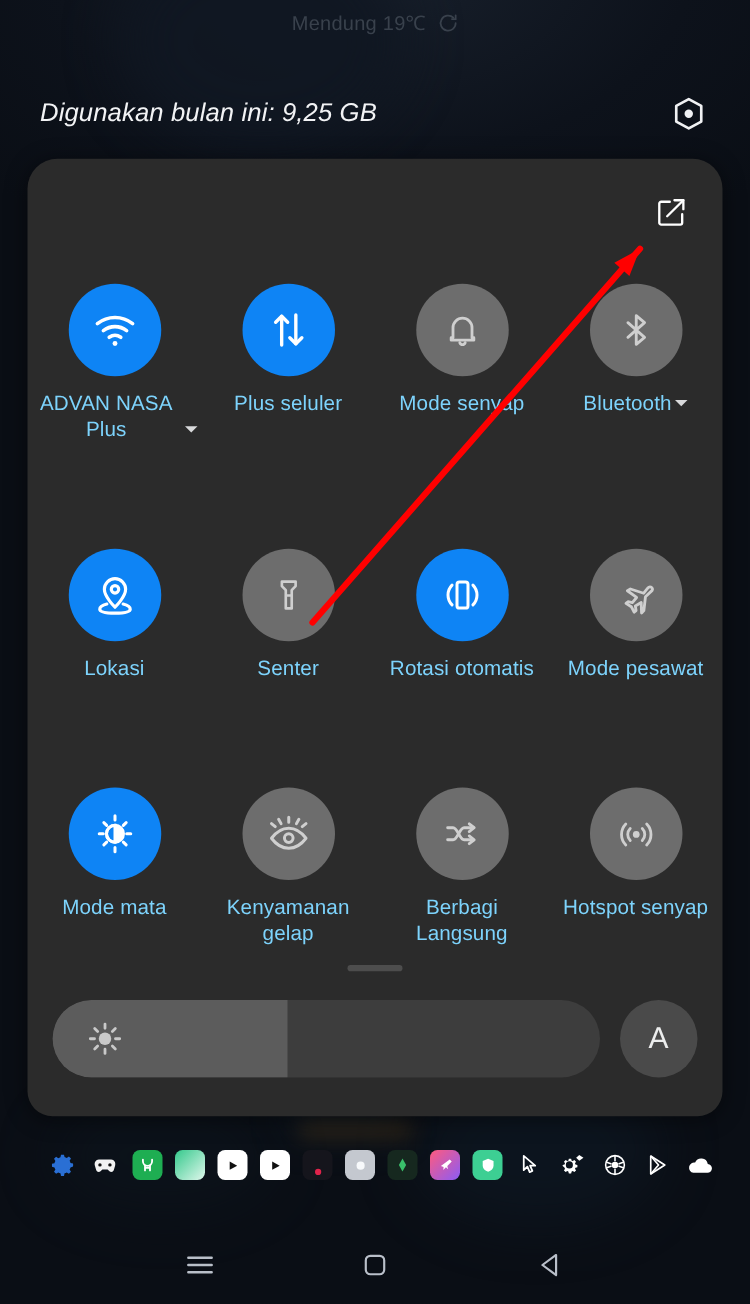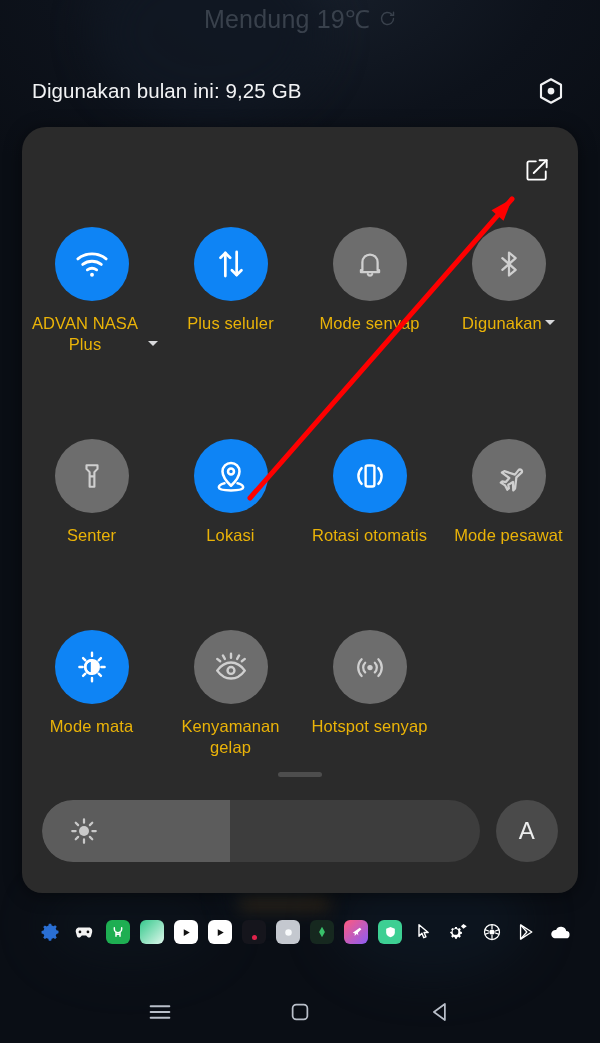--- a/index.html
+++ b/index.html
@@ -20,29 +20,30 @@
   .blob-a{left:95px;top:-55px;width:230px;height:175px;background:#101722;opacity:.95;}
   .blob-b{left:330px;top:860px;width:200px;height:120px;background:#0f1a26;opacity:.55;}
   .blob-c{left:40px;top:880px;width:180px;height:90px;background:#0e1720;opacity:.45;}
   .wall-strip{position:absolute;left:230px;top:870px;width:90px;height:40px;background:#12202c;opacity:.5;filter:blur(14px);}
   .wall-orange{position:absolute;left:240px;top:898px;width:90px;height:12px;background:#5a3a10;opacity:.45;filter:blur(8px);}
 
   
   .weather-row{
     position:absolute;left:0;top:0;width:600px;height:36px;
     display:flex;align-items:center;justify-content:center;gap:9px;
-    color:#39414c;font-size:25px;letter-spacing:.2px;
+    color:#39414c;font-size:16px;letter-spacing:.2px;
   }
   .refresh-ico{width:17px;height:17px;display:block;}
 
   
   .usage-row{
     position:absolute;left:0;top:66px;width:600px;height:50px;
     display:flex;align-items:center;justify-content:space-between;
     padding:0 32px;
+    font-style:italic;
   }
   .usage-text{color:#f2f3f5;font-size:20.5px;letter-spacing:.1px;}
   .gear-btn{width:34px;height:34px;display:flex;align-items:center;justify-content:center;}
 
   
   .qs-panel{
     position:absolute;left:22px;top:127px;width:556px;height:766px;
     background:#2b2b2b;
     border-radius:24px 24px 20px 20px;
     box-shadow:0 2px 18px rgba(0,0,0,.45);
@@ -62,21 +63,21 @@
     display:flex;flex-direction:column;align-items:center;
     padding-top:0;
   }
   .tile-circle{
     width:74px;height:74px;border-radius:50%;
     display:flex;align-items:center;justify-content:center;
     background:#6d6d6d;
   }
   .tile-circle.on{background:#0e84f5;}
   .tile-label{
-    margin-top:12px;color:#eab308;font-size:16.5px;line-height:21px;
+    margin-top:12px;color:#7dd3fc;font-size:16.5px;line-height:21px;
     text-align:center;max-width:124px;letter-spacing:.1px;
     display:flex;align-items:flex-start;justify-content:center;gap:3px;
   }
   .tile-label .txt{display:block;}
   .chev{
     display:inline-block;width:0;height:0;
     border-left:5px solid transparent;border-right:5px solid transparent;
     border-top:5px solid #d8d9db;position:relative;top:7px;flex:0 0 auto;
   }
   .chev.inline{top:7px;}
@@ -215,49 +216,49 @@
         </div>
       </div>
 
       <div class="tile">
         <div class="tile-circle">
           <svg width="32" height="32" viewBox="0 0 24 24" fill="none" stroke="#cfcfcf" stroke-width="1.7" stroke-linecap="round" stroke-linejoin="round">
             <path d="M7 7.6 17 16.4 12 20.6V3.4l5 4.2L7 16.4"></path>
           </svg>
         </div>
         <div class="tile-label">
-          <span class="txt">Digunakan</span>
+          <span class="txt">Bluetooth</span>
           <span class="chev inline"></span>
         </div>
       </div>
 
       <div class="row-gap"></div>
-
-      <div class="tile">
-        <div class="tile-circle">
-          <svg width="30" height="30" viewBox="0 0 24 24" fill="none" stroke="#cfcfcf" stroke-width="1.7" stroke-linecap="round" stroke-linejoin="round">
-            <path d="M7.6 3.4h8.8v2.9l-2.5 2.6v11.7h-3.8V8.9L7.6 6.3z"></path>
-            <path d="M10.6 12.3h2.8"></path>
-          </svg>
-        </div>
-        <div class="tile-label">
-          <span class="txt">Senter</span>
-        </div>
-      </div>
 
       <div class="tile">
         <div class="tile-circle on">
           <svg width="34" height="34" viewBox="0 0 24 24" fill="none" stroke="#ffffff" stroke-width="1.8" stroke-linecap="round" stroke-linejoin="round">
             <path d="M12 2.8a6 6 0 0 1 6 6c0 4.3-6 10.1-6 10.1S6 13.1 6 8.8a6 6 0 0 1 6-6z"></path>
             <circle cx="12" cy="8.8" r="2.1"></circle>
             <path d="M7.4 17.1C5 17.7 3.4 18.8 3.4 20c0 1.7 3.8 2.2 8.6 2.2s8.6-.5 8.6-2.2c0-1.2-1.6-2.3-4-2.9"></path>
           </svg>
         </div>
         <div class="tile-label">
           <span class="txt">Lokasi</span>
+        </div>
+      </div>
+
+      <div class="tile">
+        <div class="tile-circle">
+          <svg width="30" height="30" viewBox="0 0 24 24" fill="none" stroke="#cfcfcf" stroke-width="1.7" stroke-linecap="round" stroke-linejoin="round">
+            <path d="M7.6 3.4h8.8v2.9l-2.5 2.6v11.7h-3.8V8.9L7.6 6.3z"></path>
+            <path d="M10.6 12.3h2.8"></path>
+          </svg>
+        </div>
+        <div class="tile-label">
+          <span class="txt">Senter</span>
         </div>
       </div>
 
       <div class="tile">
         <div class="tile-circle on">
           <svg width="34" height="34" viewBox="0 0 24 24" fill="none" stroke="#ffffff" stroke-width="1.7" stroke-linecap="round" stroke-linejoin="round">
             <rect x="8.9" y="4.6" width="6.2" height="14.8" rx="1.4"></rect>
             <path d="M6.1 6.4a8 8 0 0 0 0 11.2"></path>
             <path d="M17.9 6.4a8 8 0 0 1 0 11.2"></path>
           </svg>
@@ -301,20 +302,33 @@
             <path d="M2.8 14.4c2.6-3.6 5.7-5.4 9.2-5.4s6.6 1.8 9.2 5.4c-2.6 3.5-5.7 5.3-9.2 5.3s-6.6-1.8-9.2-5.3z"></path>
             <circle cx="12" cy="14.3" r="2.3"></circle>
             <path d="M12 3.2v2.6M6.6 4.3l1.3 2.3M17.4 4.3l-1.3 2.3M2.8 6.6l2 1.6M21.2 6.6l-2 1.6"></path>
           </svg>
         </div>
         <div class="tile-label">
           <span class="txt">Kenyamanan gelap</span>
         </div>
       </div>
 
+      <div class="tile">
+        <div class="tile-circle">
+          <svg width="34" height="34" viewBox="0 0 24 24" fill="none" stroke="#cfcfcf" stroke-width="1.6" stroke-linecap="round" stroke-linejoin="round">
+            <path d="M3.6 8.6h3.1c2.6 0 3.6 6.8 6.2 6.8h4.9"></path>
+            <path d="M3.6 15.4h3.1c2.6 0 3.6-6.8 6.2-6.8h4.9"></path>
+            <polyline points="15.8,6.4 18.6,8.6 15.8,10.8"></polyline>
+            <polyline points="15.8,13.2 18.6,15.4 15.8,17.6"></polyline>
+          </svg>
+        </div>
+        <div class="tile-label">
+          <span class="txt">Berbagi Langsung</span>
+        </div>
+      </div>
 
       <div class="tile">
         <div class="tile-circle">
           <svg width="34" height="34" viewBox="0 0 24 24" fill="none" stroke="#cfcfcf" stroke-width="1.6" stroke-linecap="round">
             <circle cx="12" cy="12.4" r="1.9" fill="#cfcfcf" stroke="none"></circle>
             <path d="M8.6 9a4.8 4.8 0 0 0 0 6.8"></path>
             <path d="M15.4 9a4.8 4.8 0 0 1 0 6.8"></path>
             <path d="M6.1 6.5a8.4 8.4 0 0 0 0 11.8"></path>
             <path d="M17.9 6.5a8.4 8.4 0 0 1 0 11.8"></path>
           </svg>

